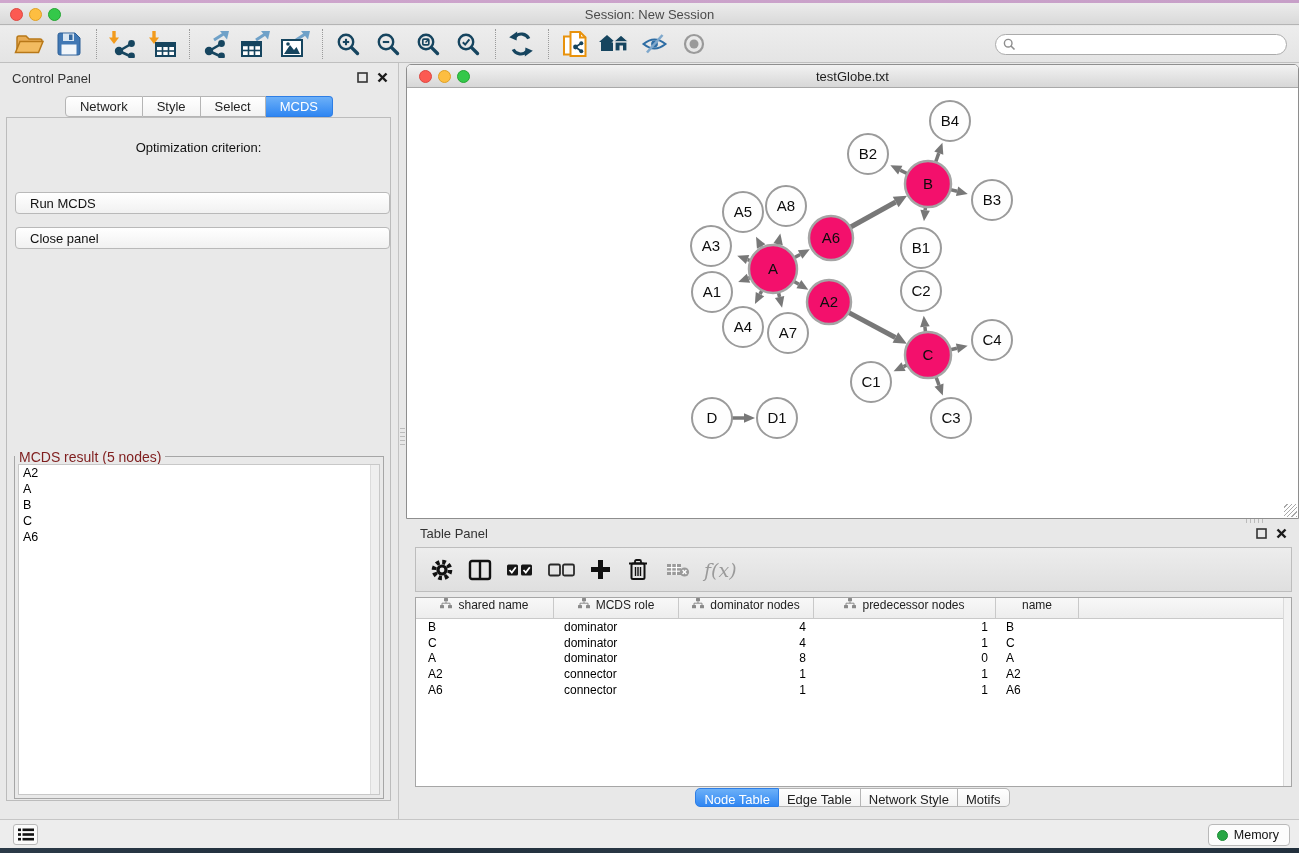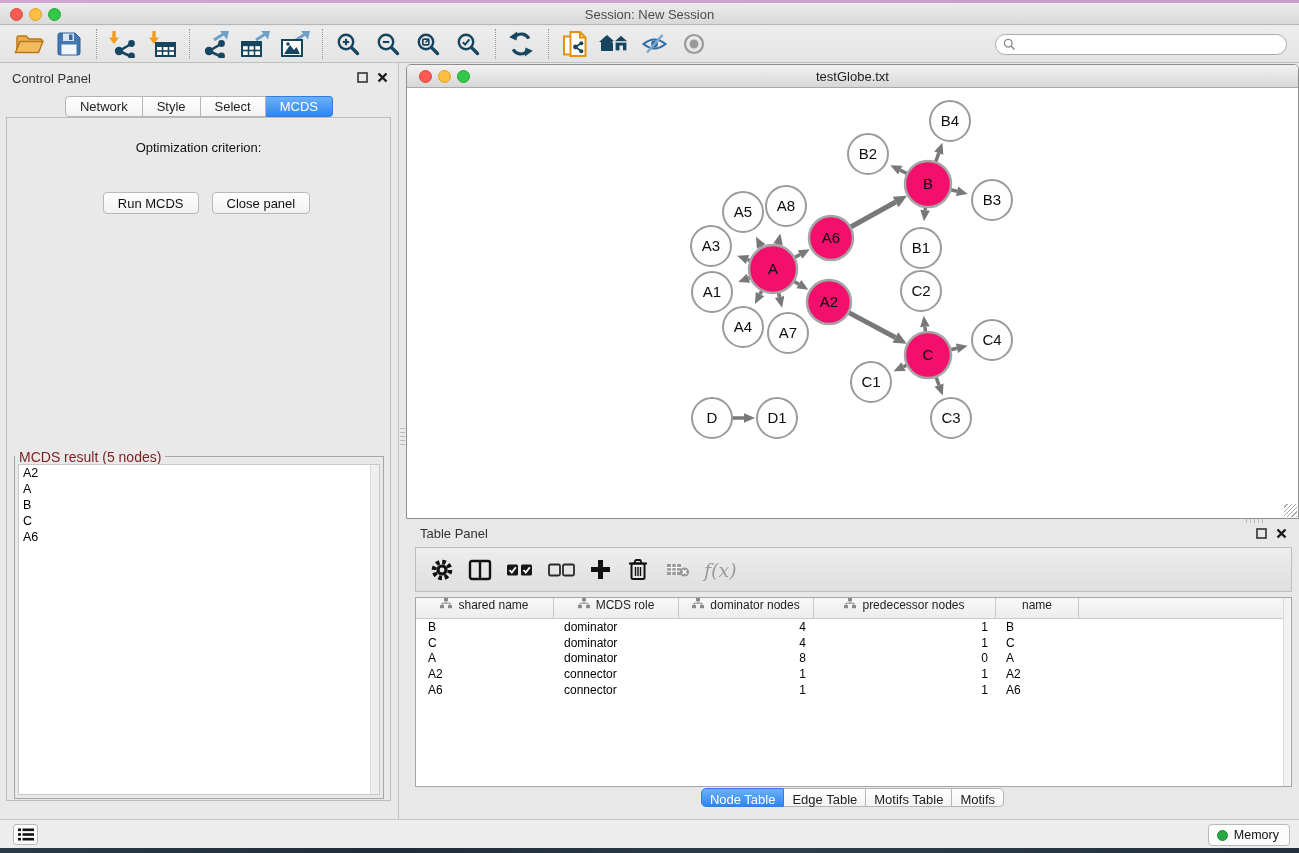--- a/index.html
+++ b/index.html
@@ -32,21 +32,21 @@
   #cp-tabs { position:absolute; left:0; right:0; top:33px; display:flex; justify-content:center; }
   .cp-tab { height:21px; line-height:19px; padding:0 14px; font-size:13px; background:linear-gradient(#ffffff,#f3f3f3); border:1px solid #b5b5b5; border-left:none; color:#222; }
   .cp-tab:first-child { border-left:1px solid #b5b5b5; border-radius:4px 0 0 4px; }
   .cp-tab:last-child { border-radius:0 4px 4px 0; }
   .cp-tab.active { background:linear-gradient(#6cb0f8,#2f86f2); color:#fff; border-color:#2e7ee5; }
   #cp-box { position:absolute; left:6px; right:7px; top:54px; bottom:18px; border:1px solid #bcbcbc; background:#e9e9e9; }
   #opt-label { position:absolute; left:0; right:0; top:22px; text-align:center; font-size:13px; color:#111; }
   #opt-select { position:absolute; left:37px; top:39px; width:313px; height:23px; background:#fff; border:1px solid #b3b3b3; border-radius:4px; display:flex; align-items:center; }
   #opt-select .val { flex:1; font-size:13px; padding-left:8px; color:#111; white-space:nowrap; overflow:hidden; }
   #opt-select .stepper { width:19px; height:23px; margin-right:-1px; border-radius:0 4px 4px 0; background:linear-gradient(#5fa9f8,#1e73e8); display:flex; align-items:center; justify-content:center; }
-  #cp-buttons { position:absolute; left:16px; right:0; top:74px; display:flex; justify-content:center; gap:13px; }
+  #cp-buttons { position:absolute; left:8px; right:0; top:74px; display:flex; justify-content:center; gap:13px;flex-direction:column; }
   .btn { height:22px; padding:0 14px; font-size:13px; color:#111; background:linear-gradient(#ffffff,#f1f1f1); border:1px solid #b9b9b9; border-radius:4px; display:flex; align-items:center; }
   #mcds-fieldset { position:absolute; left:7px; top:338px; width:370px; height:343px; border:1px solid #a6a6a6; }
   #mcds-legend { position:absolute; left:0; top:-8px; background:#e9e9e9; padding:0 4px; font-size:14px; color:#7f1d1d; }
   #mcds-list { position:absolute; left:3px; right:3px; top:7px; bottom:3px; background:#fff; border:1px solid #c8c8c8; overflow:hidden; }
   #mcds-scroll { position:absolute; right:0; top:0; bottom:0; width:9px; background:#efefef; border-left:1px solid #dcdcdc; }
   .mcds-item { font-size:12.5px; line-height:16px; padding-left:4px; color:#000; }
 
   
   #right-region { position:absolute; left:406px; top:0; width:893px; height:756px; }
   #net-frame { position:absolute; left:0; top:1px; width:893px; height:455px; border:1px solid #8e8e8e; border-radius:5px 5px 0 0; background:#fff; }
@@ -631,21 +631,21 @@
               <div class="td" style="width: 182px; text-align: right; padding-right: 8px;">1</div>
               <div class="td" style="width: 83px; text-align: left; padding-left: 10px;">A6</div>
             </div>
           </div>
         <div id="tbl-scroll"></div>
       </div>
 
       <div id="table-tabs">
           <div class="tp-tab active">Node Table</div>
           <div class="tp-tab">Edge Table</div>
-          <div class="tp-tab">Motifs Table</div>
+          <div class="tp-tab">Network Style</div>
           <div class="tp-tab">Motifs</div>
         </div>
     </div>
   </div>
 </div>
 
 <div id="statusbar">
   <span id="list-btn">
     <svg width="16" height="13" viewBox="0 0 16 13">
         <g fill="#111">

